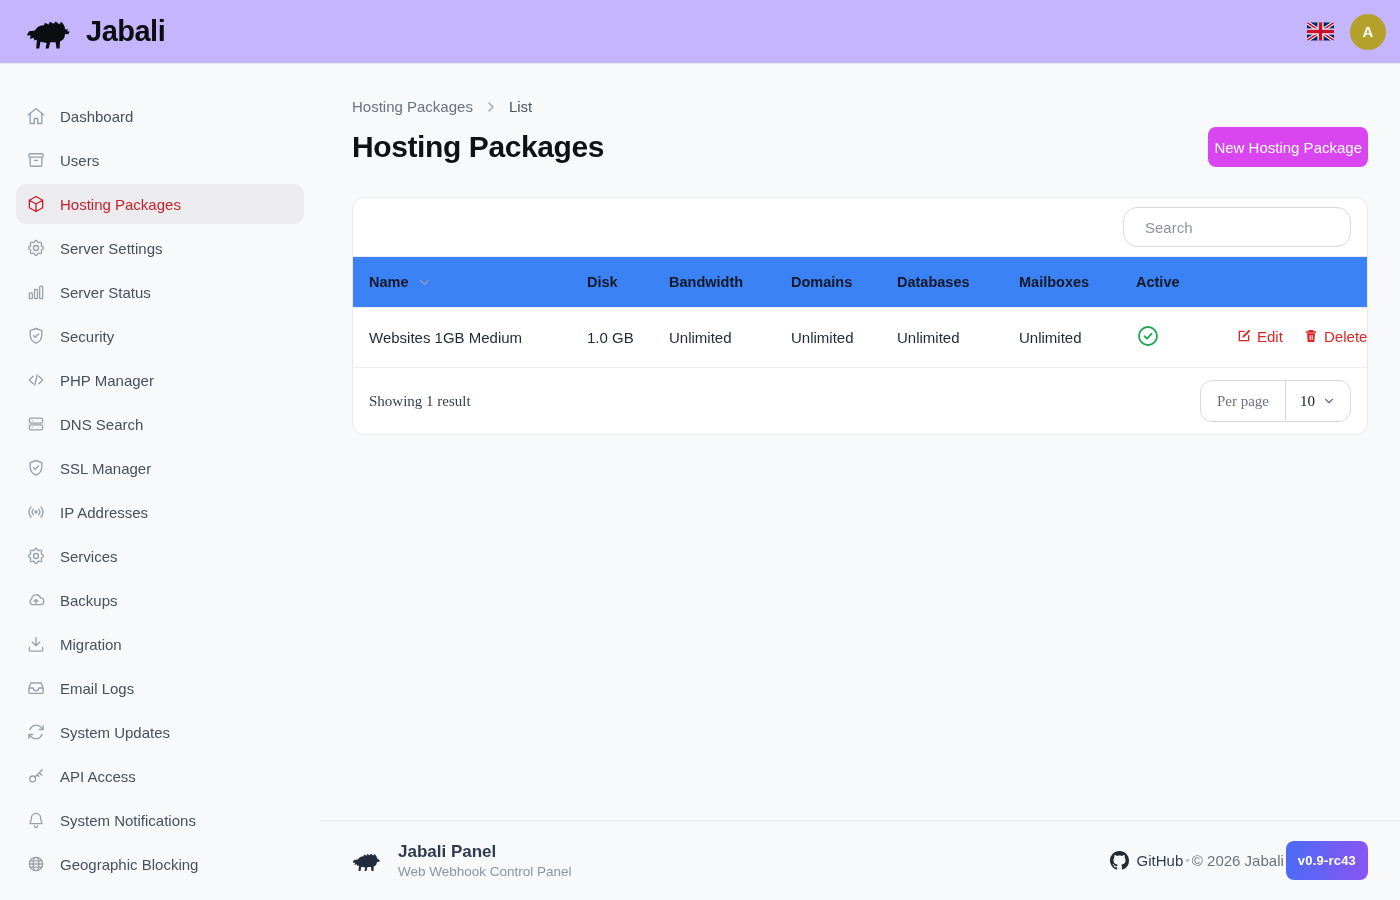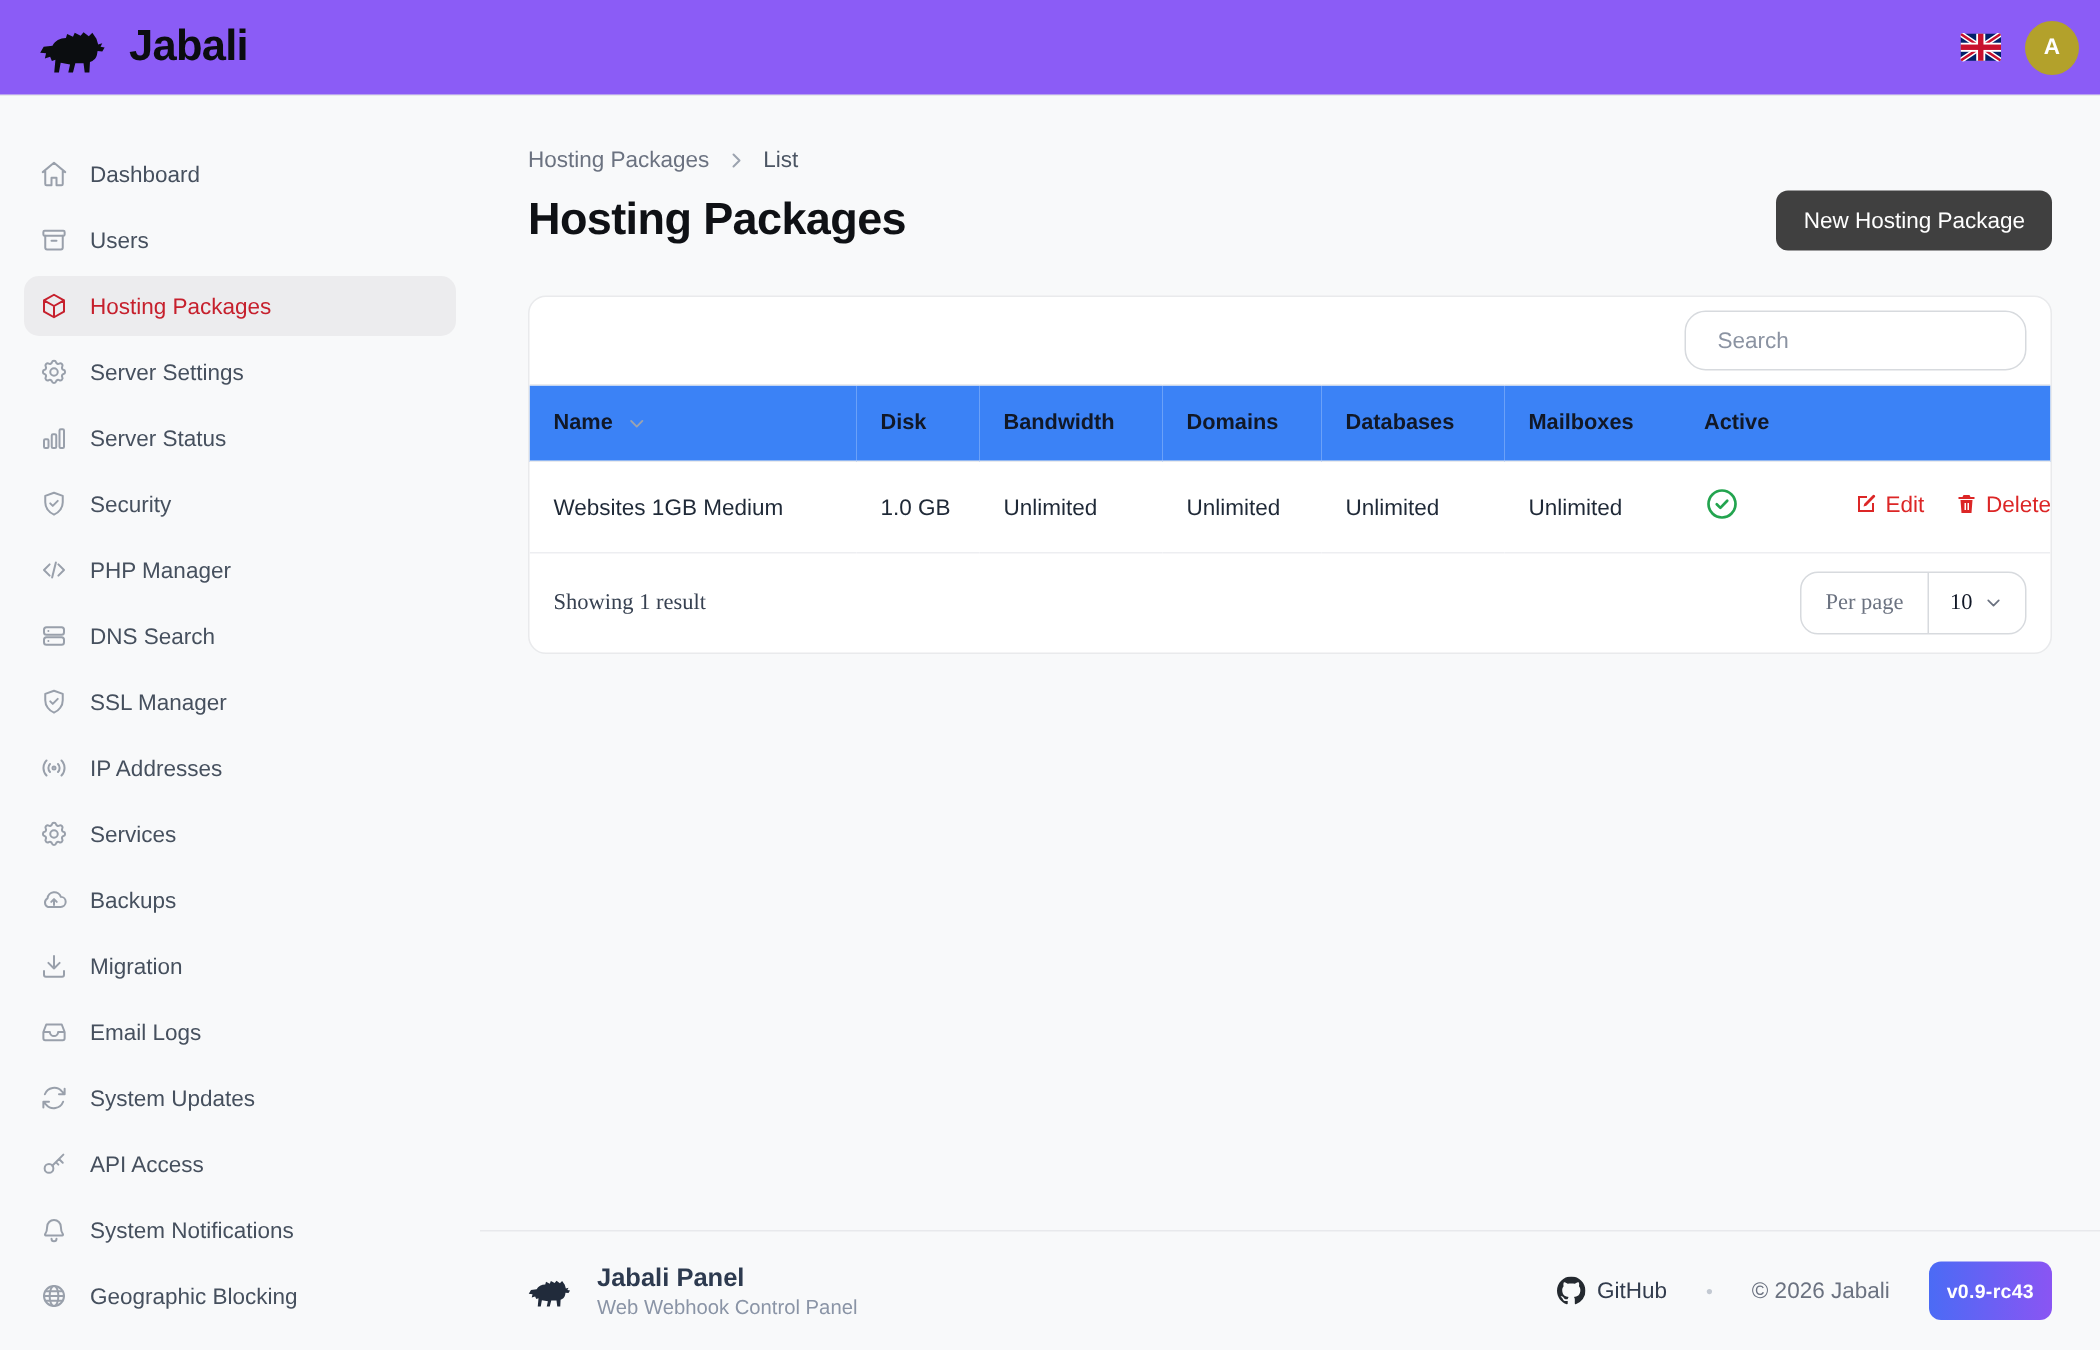--- a/index.html
+++ b/index.html
@@ -1,20 +1,20 @@
 <!DOCTYPE html>
 <html><head>
 <meta charset="utf-8">
 <style>
   * { margin:0; padding:0; box-sizing:border-box; }
   html,body { width:1400px; height:900px; overflow:hidden; }
   body { font-family:"Liberation Sans","DejaVu Sans",sans-serif; background:#f8f9fa; color:#111827; }
 
   
-  .navbar { height:64px; background:#8b5cf6; border-bottom:1px solid #e7e8ea;
+  .navbar { height:64px; background:#c4b5fd; border-bottom:1px solid #e7e8ea;
             display:flex; align-items:center; justify-content:space-between; padding:0 14px 0 26px; }
   .brand { display:flex; align-items:center; gap:10px; cursor:pointer; }
   .brand svg { width:50px; height:36px; fill:#0b0d10; }
   .brand-name { font-size:29px; font-weight:800; letter-spacing:-0.5px; color:#0b0d10; }
   .nav-right { display:flex; align-items:center; gap:16px; }
   .flag { width:27px; height:19px; border-radius:2px; overflow:hidden; display:block; cursor:pointer; }
   .avatar { width:36px; height:36px; border-radius:50%; background:#b3a12b; color:#ffffff;
             font-size:15px; font-weight:700; display:flex; align-items:center; justify-content:center; cursor:pointer; }
 
   
@@ -32,22 +32,22 @@
 
   
   .main { flex:1; position:relative; padding:34px 32px 0; }
   .breadcrumb { display:flex; align-items:center; gap:10px; font-size:15px; color:#6b7280; }
   .breadcrumb .crumb-link { cursor:pointer; }
   .breadcrumb .current { color:#4b5563; }
   .breadcrumb svg { width:16px; height:16px; stroke:#9ca3af; fill:none; stroke-width:2;
                     stroke-linecap:round; stroke-linejoin:round; }
   .title-row { display:flex; align-items:center; justify-content:space-between; margin-top:12px; }
   .page-title { font-size:30px; font-weight:800; letter-spacing:-0.4px; color:#0f1115; }
-  .btn-primary { background:#404040; color:#ffffff; border:none; border-radius:8px; height:40px;
-                 padding:0 18px; font-size:15px; font-family:inherit; cursor:pointer; }
+  .btn-primary { background:#d946ef; color:#ffffff; border:none; border-radius:8px; height:40px;
+                 padding:0 6px; font-size:15px; font-family:inherit; cursor:pointer; }
 
   
   .card { margin-top:30px; background:#ffffff; border:1px solid #e9eaec; border-radius:12px; overflow:hidden; }
   .card-toolbar { display:flex; justify-content:flex-end; padding:9px 16px; }
   .search-box { width:228px; height:40px; border:1px solid #d7dade; border-radius:14px;
                 display:flex; align-items:center; padding:0 12px; gap:9px; background:#ffffff; }
   .search-box svg { width:18px; height:18px; stroke:#9aa1ad; fill:none; stroke-width:2; stroke-linecap:round; }
   .search-box input { border:none; outline:none; flex:1; font-size:15px; font-family:inherit; color:#374151; background:transparent; }
   .search-box input::placeholder { color:#8b93a2; }
 
@@ -73,21 +73,21 @@
   .per-page .pp-value svg { width:14px; height:14px; stroke:#6b7280; fill:none; stroke-width:2;
                             stroke-linecap:round; stroke-linejoin:round; }
 
   
   .page-footer { position:absolute; left:0; right:0; bottom:0; height:80px; border-top:1px solid #e8e9ec;
                  display:flex; align-items:center; justify-content:space-between; padding:0 32px; }
   .pf-left { display:flex; align-items:center; gap:14px; }
   .pf-left svg { width:32px; height:23px; fill:#212b3b; flex:0 0 32px; }
   .pf-brand { font-size:17px; font-weight:700; color:#2d3a4f; }
   .pf-tagline { font-size:13.5px; color:#8a94a6; margin-top:2px; }
-  .pf-right { display:flex; align-items:center; gap:26px; }
+  .pf-right { display:flex; align-items:center; gap:2px; }
   .gh-link { display:flex; align-items:center; gap:8px; font-size:15px; color:#323c4d; cursor:pointer; }
   .gh-link svg { width:19px; height:19px; fill:#24292f; }
   .dot-sep { color:#c3c9d2; font-size:13px; }
   .copyright { font-size:15px; color:#6b7280; }
   .version-badge { background:linear-gradient(90deg,#4b6bf5,#8a55f3); color:#ffffff; font-size:13px;
                    font-weight:700; padding:12px 12px; border-radius:8px; letter-spacing:0.2px; }
 </style>
 </head>
 <body>
 

